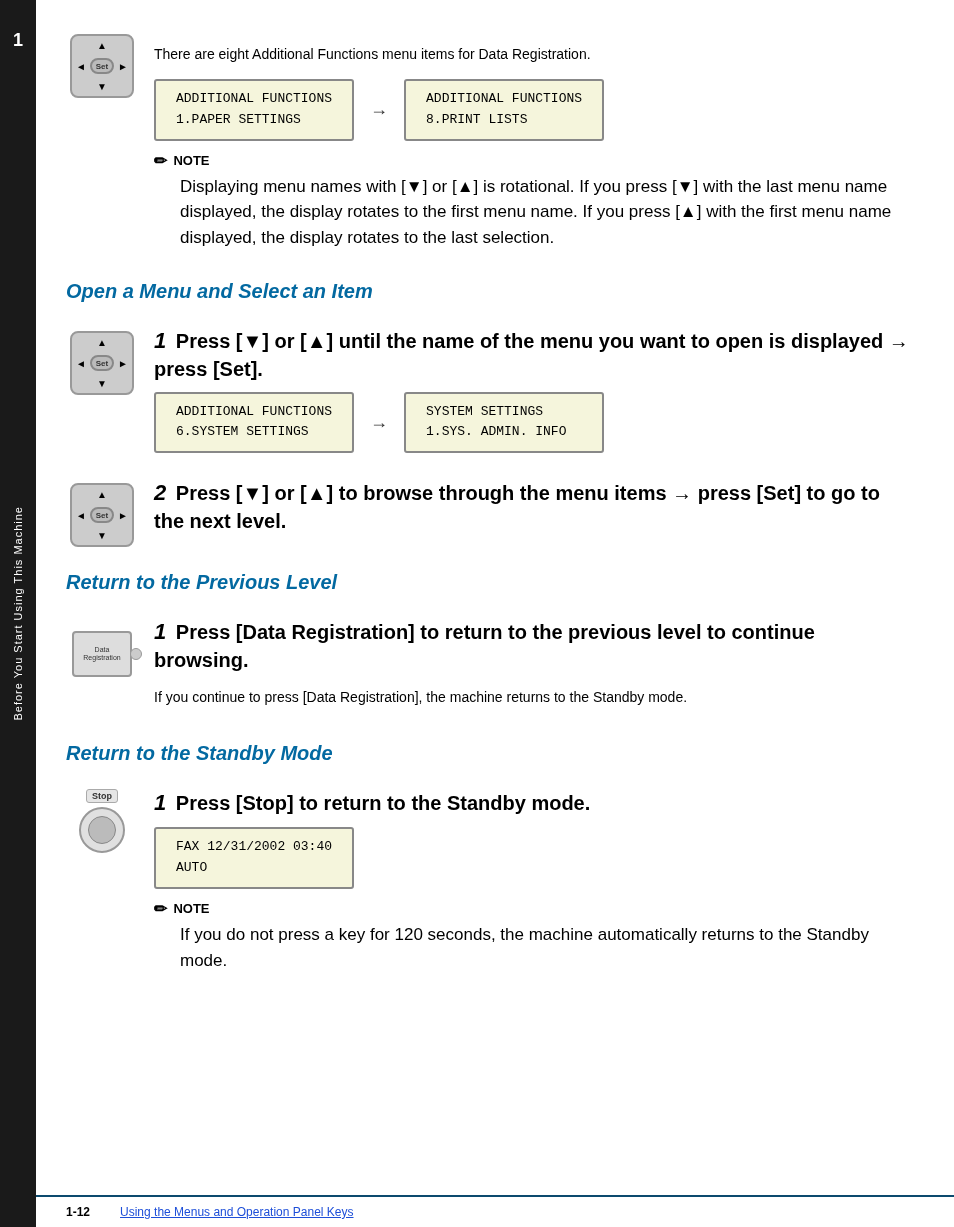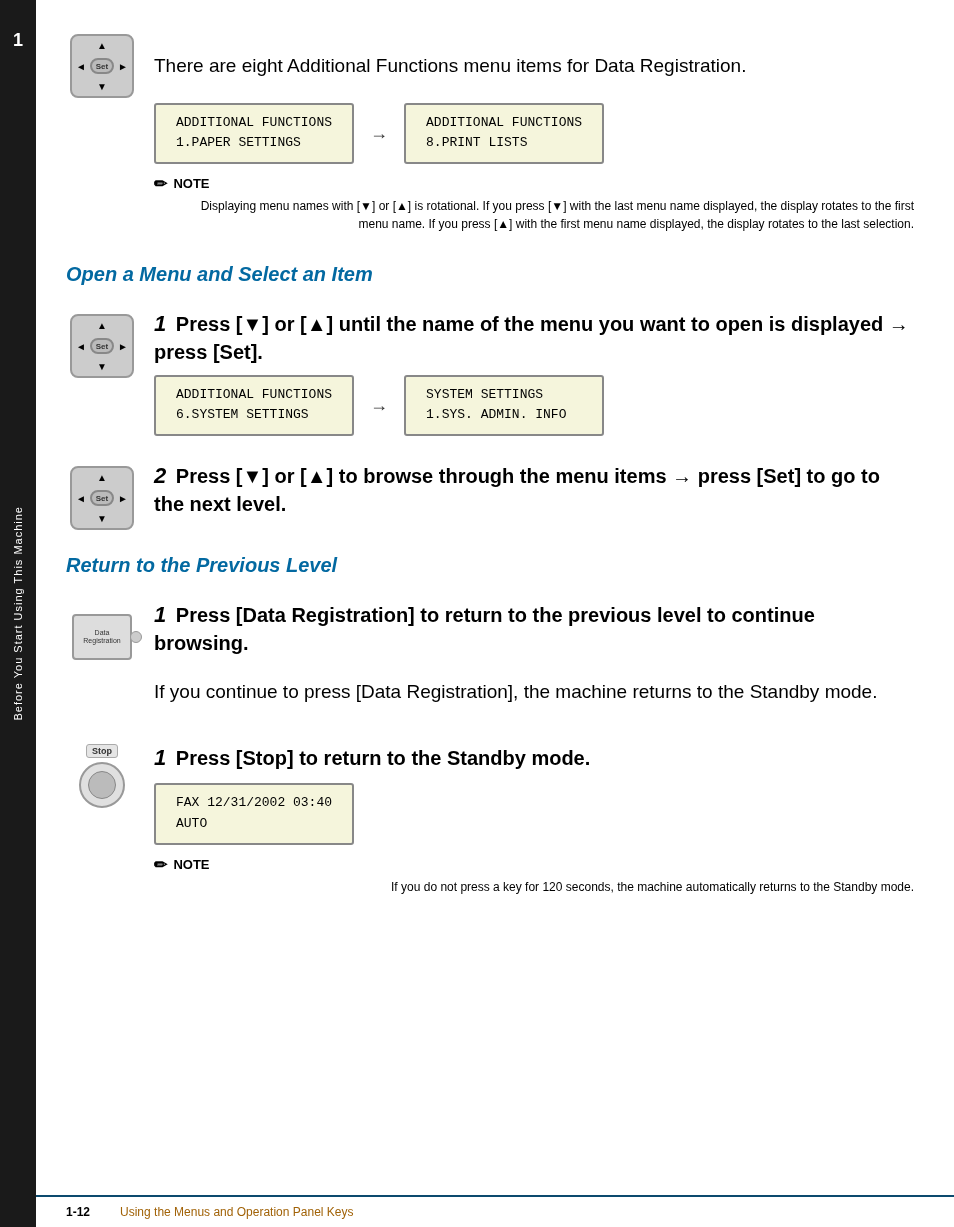--- a/index.html
+++ b/index.html
@@ -256,62 +256,62 @@
       font-size: 13px;
       display: flex;
       align-items: center;
       gap: 6px;
       margin-bottom: 4px;
     }
     .note-icon {
       font-size: 16px;
     }
     .note-text {
-      font-size: 12px;
+      font-size: 17px;
       line-height: 1.5;
       margin-left: 26px;
       color: #000;
-      text-align: right;
     }
 
     
     .section-heading {
       font-style: italic;
       font-weight: bold;
       font-size: 20px;
       margin: 20px 0 16px 0;
       color: #0369a1;
     }
 
     
     .body-text {
-      font-size: 19px;
+      font-size: 14px;
       line-height: 1.5;
-      margin: 22px 0;
+      margin: 14px 0;
     }
 
     
     .footer {
       position: absolute;
       bottom: 0;
       left: 0;
       right: 0;
       border-top: 2px solid #0c4a6e;
       padding: 8px 40px 8px 30px;
       font-size: 12px;
       display: flex;
       flex-direction: row;
       justify-content: flex-start;
       gap: 30px;
     }
     .footer-page {
       font-weight: bold;
     }
     .footer-title {
-      color: #a16207;
+      color: #1d4ed8;
+      text-decoration: underline;
     }
   </style>
 </head>
 <body>
 
 <div class="sidebar">
   <span class="sidebar-number">1</span>
   <span class="sidebar-text">Before You Start Using This Machine</span>
 </div>
 
@@ -414,20 +414,23 @@
     </div>
     <div class="step-content">
       <div class="step-title">
         <span class="step-num">1</span>
         <span>Press [Data Registration] to return to the previous level to continue browsing.</span>
       </div>
       <p class="body-text">If you continue to press [Data Registration], the machine returns to the Standby mode.</p>
     </div>
   </div>
 
+  <div class="section">
+    <h2 class="section-heading">Return to the Standby Mode</h2>
+  </div>
 
   <div class="section step-row">
     <div class="stop-button-container">
       <div class="stop-label-box">Stop</div>
       <div class="stop-circle">
         <div class="stop-circle-inner"></div>
       </div>
     </div>
     <div class="step-content">
       <div class="step-title">

